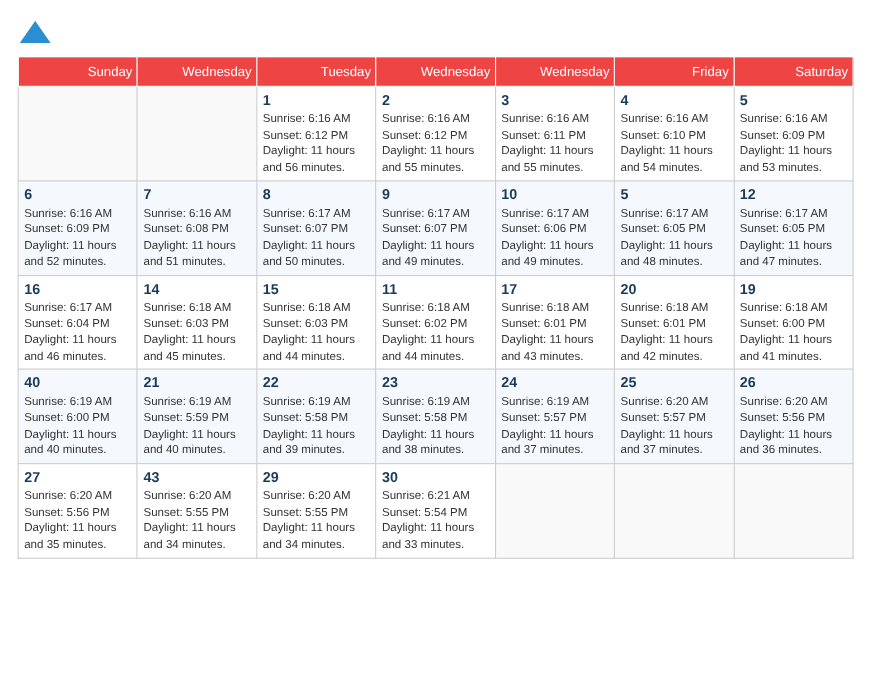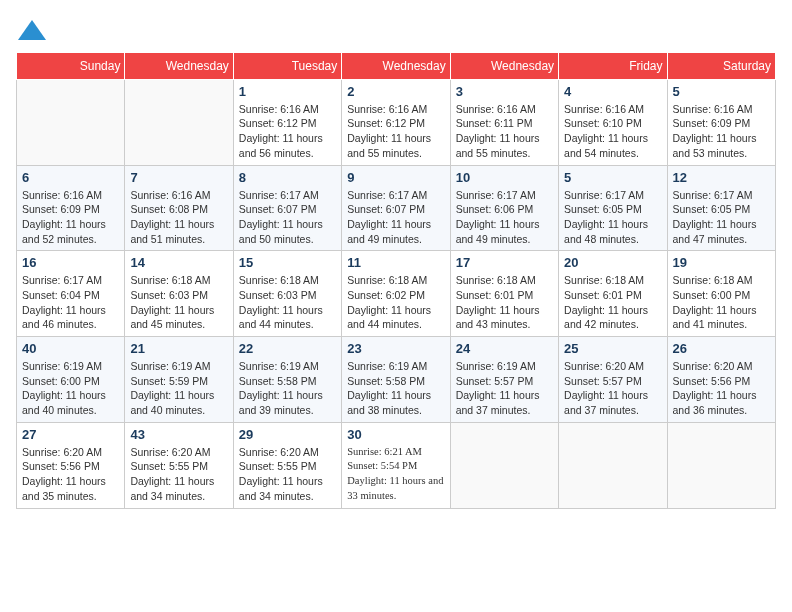--- a/index.html
+++ b/index.html
@@ -279,21 +279,21 @@
 Daylight: 11 hours and 34 minutes.</div>
         </td>
         <td>
           <div class="day-number">29</div>
           <div class="day-info" style="white-space: pre-line;">Sunrise: 6:20 AM
 Sunset: 5:55 PM
 Daylight: 11 hours and 34 minutes.</div>
         </td>
         <td>
           <div class="day-number">30</div>
-          <div class="day-info" style="white-space: pre-line; font-family: Liberation Serif, serif;">Sunrise: 6:21 AM
+          <div class="day-info" style="white-space: pre-line;">Sunrise: 6:21 AM
 Sunset: 5:54 PM
 Daylight: 11 hours and 33 minutes.</div>
         </td>
         <td class="empty"></td>
         <td class="empty"></td>
         <td class="empty"></td>
       </tr>
     </tbody>
 </table>
 

